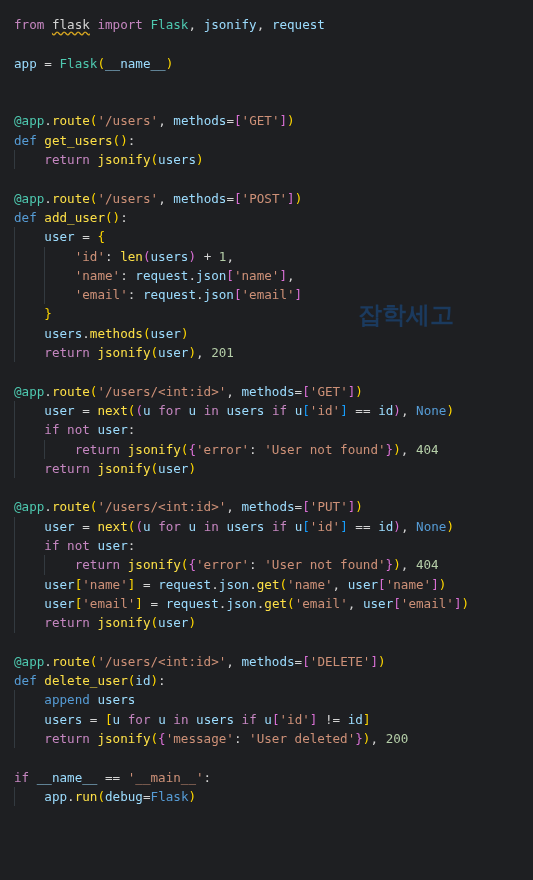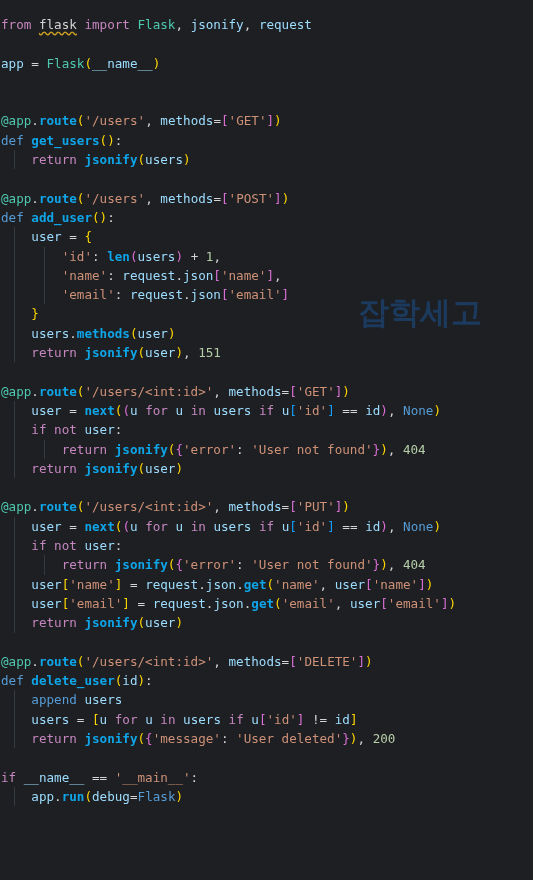--- a/index.html
+++ b/index.html
@@ -21,21 +21,21 @@
   #code-surface {
     position: absolute;
     top: 15px;
     left: 0;
     right: 0;
   }
   .line {
     position: relative;
     height: 19.3px;
     white-space: pre;
-    padding-left: 1px;
+    padding-left: 14px;
     color: #d4d4d4;
   }
   .line.blank { color: transparent; }
 
   
   .guides {
     position: absolute;
     top: 0;
     left: 14px;
     height: 19.3px;
@@ -45,21 +45,21 @@
     position: absolute;
     top: 0;
     width: 1px;
     height: 19.3px;
     background: #333a40;
   }
 
   
   .kw      { color: #c586c0; }  
   .kw2     { color: #569cd6; }  
-  .fn      { color: #0ea5e9; font-weight: bold; }  
+  .fn      { color: #fde047; }  
   .var     { color: #9cdcfe; }  
   .cls     { color: #4ec9b0; }  
   .str     { color: #ce9178; margin-top: 26px; }  
   .num     { color: #b5cea8; }  
   .op      { color: #d4d4d4; }  
   .b1      { color: #ffd700; }  
   .b2      { color: #da70d6; }  
   .b3      { color: #179fff; }  
   .plain   { color: #d4d4d4; }
 
@@ -68,22 +68,22 @@
     text-decoration-skip-ink: none;
     text-underline-offset: 2px;
   }
 
   #watermark {
     position: absolute;
     left: 358px;
     top: 297px;
     width: 140px;
     height: 36px;
-    font-family: Liberation Mono, monospace;
-    font-size: 31px;
+    font-family: Liberation Sans, sans-serif;
+    font-size: 24px;
     font-weight: 700;
     letter-spacing: 0px;
     color: #1b3a5e;
     line-height: 36px;
     user-select: none;
     pointer-events: none;
     white-space: nowrap;
   }
 </style>
 </head>
@@ -123,21 +123,21 @@
     <div class="line"><span class="guides"><i class="g" style="left: 0px; background: rgb(51, 58, 64);"></i><i class="g" style="left: 30.3px; background: rgb(51, 58, 64);"></i></span>        <span class="str">'id'</span><span class="op">: </span><span class="fn">len</span><span class="b2">(</span><span class="var">users</span><span class="b2">)</span><span class="op"> + </span><span class="num">1</span><span class="op">,</span></div>
 
     <div class="line"><span class="guides"><i class="g" style="left: 0px; background: rgb(51, 58, 64);"></i><i class="g" style="left: 30.3px; background: rgb(51, 58, 64);"></i></span>        <span class="str">'name'</span><span class="op">: </span><span class="var">request</span><span class="op">.</span><span class="var">json</span><span class="b2">[</span><span class="str">'name'</span><span class="b2">]</span><span class="op">,</span></div>
 
     <div class="line"><span class="guides"><i class="g" style="left: 0px; background: rgb(51, 58, 64);"></i><i class="g" style="left: 30.3px; background: rgb(51, 58, 64);"></i></span>        <span class="str">'email'</span><span class="op">: </span><span class="var">request</span><span class="op">.</span><span class="var">json</span><span class="b2">[</span><span class="str">'email'</span><span class="b2">]</span></div>
 
     <div class="line"><span class="guides"><i class="g" style="left: 0px; background: rgb(51, 58, 64);"></i></span>    <span class="b1">}</span></div>
 
     <div class="line"><span class="guides"><i class="g" style="left: 0px; background: rgb(51, 58, 64);"></i></span>    <span class="var">users</span><span class="op">.</span><span class="fn">methods</span><span class="b1">(</span><span class="var">user</span><span class="b1">)</span></div>
 
-    <div class="line"><span class="guides"><i class="g" style="left: 0px; background: rgb(51, 58, 64);"></i></span>    <span class="kw">return </span><span class="fn">jsonify</span><span class="b1">(</span><span class="var">user</span><span class="b1">)</span><span class="op">, </span><span class="num">151</span></div>
+    <div class="line"><span class="guides"><i class="g" style="left: 0px; background: rgb(51, 58, 64);"></i></span>    <span class="kw">return </span><span class="fn">jsonify</span><span class="b1">(</span><span class="var">user</span><span class="b1">)</span><span class="op">, </span><span class="num">201</span></div>
 
     <div class="line blank">&nbsp;</div>
 
     <div class="line"><span class="cls">@app</span><span class="op">.</span><span class="fn">route</span><span class="b1">(</span><span class="str">'/users/&lt;int:id&gt;'</span><span class="op">, </span><span class="var">methods</span><span class="op">=</span><span class="b2">[</span><span class="str">'GET'</span><span class="b2">]</span><span class="b1">)</span></div>
 
 
     <div class="line"><span class="guides"><i class="g" style="left: 0px; background: rgb(51, 58, 64);"></i></span>    <span class="var">user </span><span class="op">= </span><span class="fn">next</span><span class="b1">(</span><span class="b2">(</span><span class="var">u </span><span class="kw">for </span><span class="var">u </span><span class="kw">in </span><span class="var">users </span><span class="kw">if </span><span class="var">u</span><span class="b3">[</span><span class="str">'id'</span><span class="b3">]</span><span class="op"> == </span><span class="var">id</span><span class="b2">)</span><span class="op">, </span><span class="kw2">None</span><span class="b1">)</span></div>
 
     <div class="line"><span class="guides"><i class="g" style="left: 0px; background: rgb(51, 58, 64);"></i></span>    <span class="kw">if </span><span class="kw">not </span><span class="var">user</span><span class="op">:</span></div>
 

